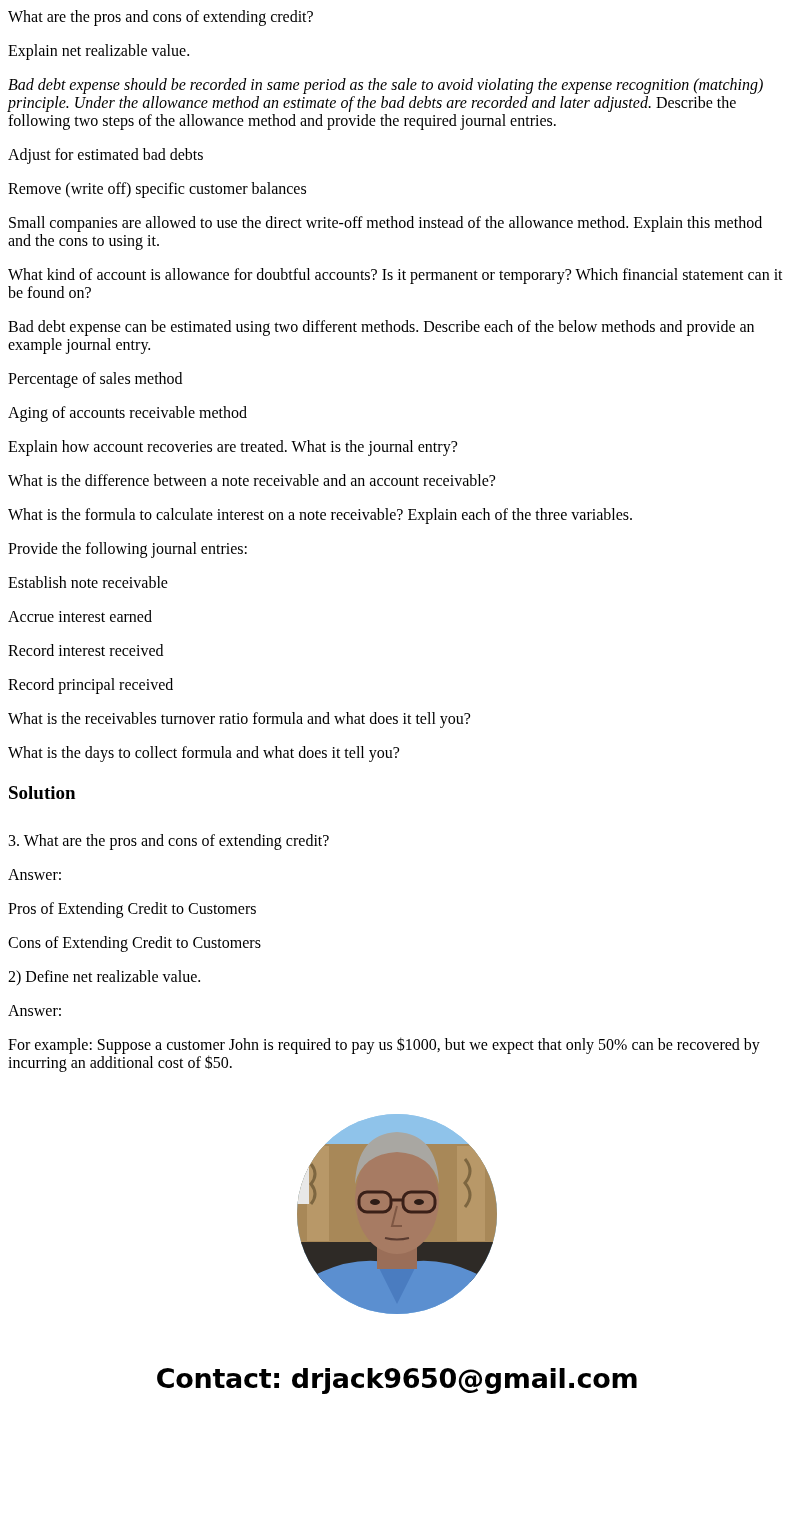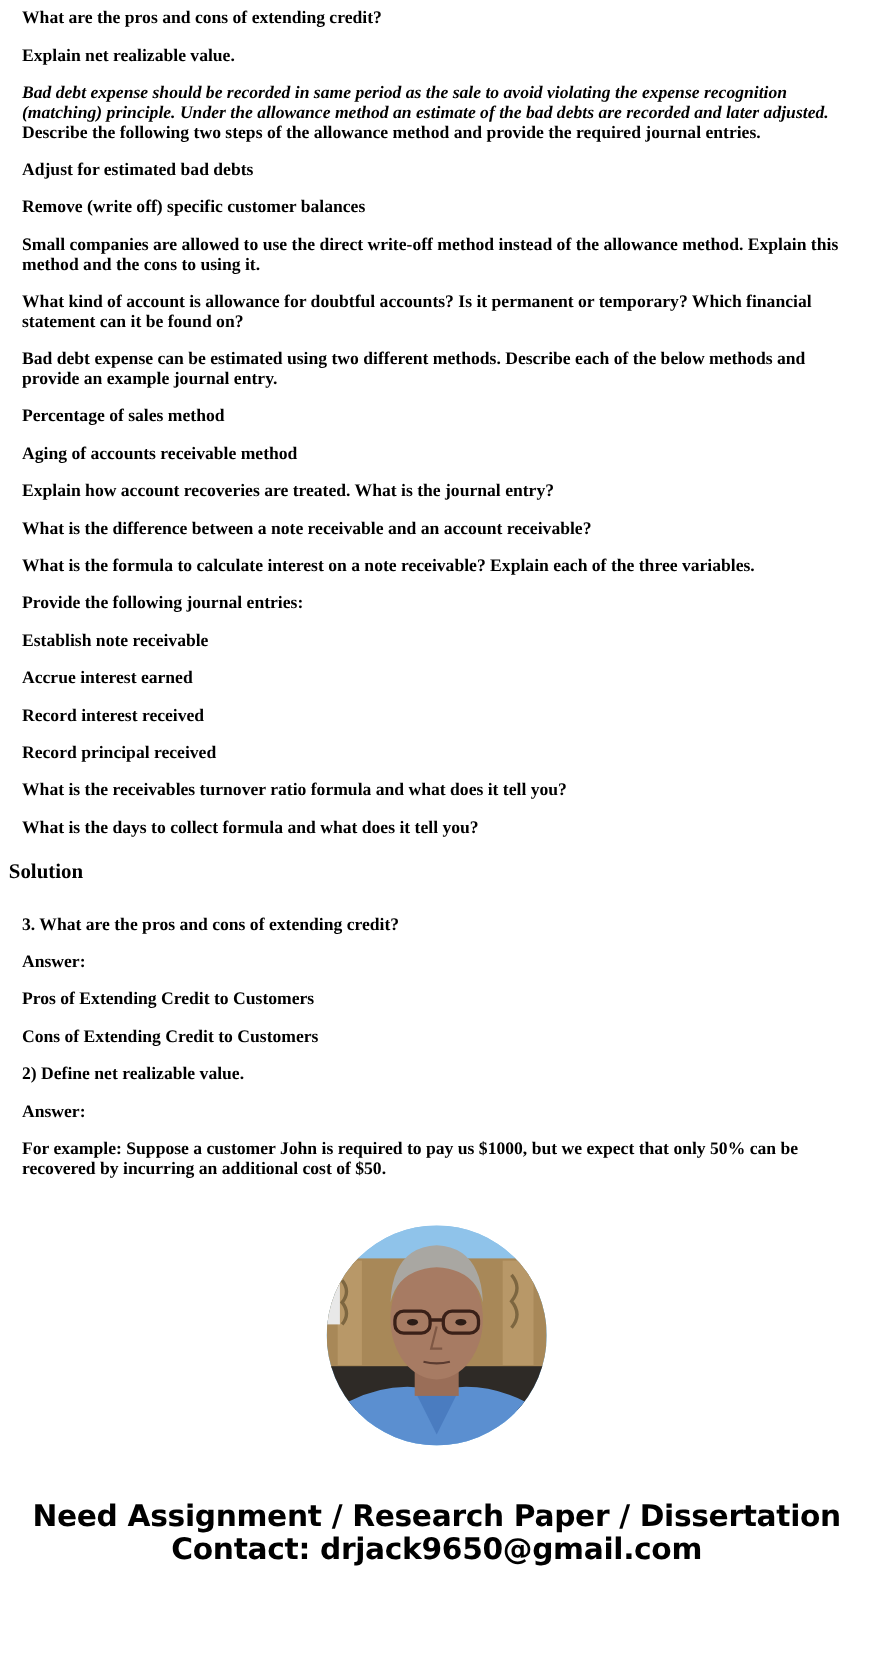--- a/index.html
+++ b/index.html
@@ -13,22 +13,22 @@
       position: relative;
       color: #000000;
       font-family: "Liberation Serif", serif;
       font-size: 16px;
       line-height: 18px;
     }
     .content {
       padding: 8px 8px 0 8px;
     }
     .q {
-      margin: 0 0 16px 12px;
-      font-weight: bold;
+      margin: 0 0 16px 0;
+      font-weight: normal;
     }
     .q em {
       font-style: italic;
     }
     .solution-heading {
       font-size: 19px;
       font-weight: bold;
       margin: 20px 0 28px 0;
       line-height: 22px;
     }
@@ -125,15 +125,14 @@
       <ellipse cx="78" cy="88" rx="5" ry="3" fill="#2c1c16"></ellipse>
       <ellipse cx="122" cy="88" rx="5" ry="3" fill="#2c1c16"></ellipse>
 
       <path d="M100 92 L95 112 L105 112" stroke="#7e5744" stroke-width="2" fill="none"></path>
       <path d="M88 124 Q100 127 112 124" stroke="#5a3b30" stroke-width="2" fill="none"></path>
     </svg>
   </div>
 </div>
 
 <div class="promo">
-  <div>Need Assignment / Research Paper / Dissertation</div>
   <div>Contact: drjack9650@gmail.com</div>
 </div>
 
 </body></html>

